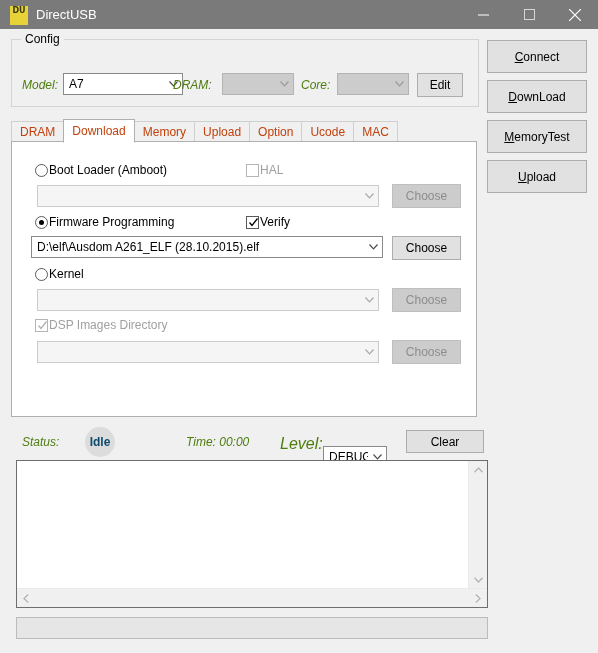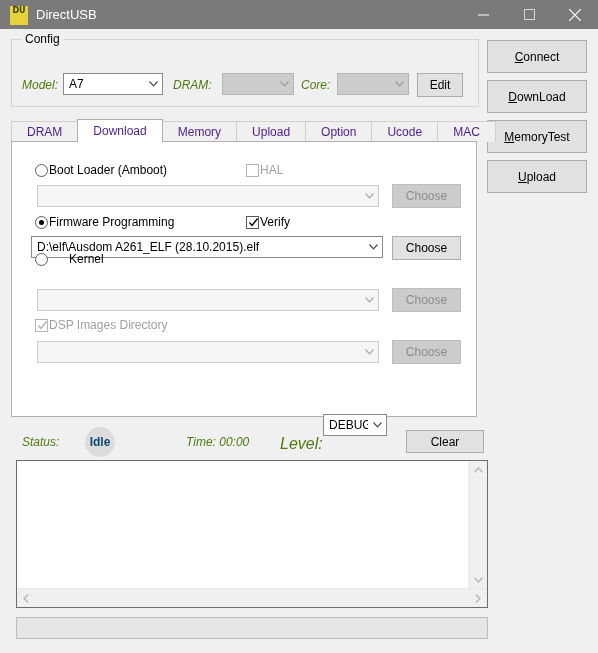--- a/index.html
+++ b/index.html
@@ -148,28 +148,28 @@
   
   .tabstrip {
     position: absolute;
     left: 11px; top: 119px;
     height: 23px;
     display: flex; align-items: flex-end;
   }
   .tab {
     box-sizing: border-box;
     height: 21px;
-    padding: 0 15px;
+    padding: 0 8px;
     display: flex; align-items: center;
     font-size: 12px;
     border: 1px solid #cfcfcf;
     border-bottom: none;
     background: #f0f0f0;
     margin-right: -1px;
-    color: #4c1d95;
+    color: #c2410c;
   }
   .tab.active {
     height: 24px;
     background: #ffffff;
     border: 1px solid #b0b0b0;
     border-bottom: 1px solid #ffffff;
     position: relative;
     z-index: 3;
     margin-bottom: -1px;
   }
@@ -213,21 +213,21 @@
     width: 30px; height: 30px; border-radius: 50%;
     background: #dcdcdc;
     display: flex; align-items: center; justify-content: center;
   }
   #status-badge span {
     color: #0c4a6e; font-size: 12px; font-weight: bold;
     font-family: "Liberation Sans", sans-serif;
   }
   #time-label { position: absolute; left: 186px; top: 435px; font-size: 12px; }
   #level-label { position: absolute; left: 280px; top: 435px; font-size: 16px; }
-  #level-combo { left: 323px; top: 414px; width: 64px; text-align: center; }
+  #level-combo { left: 323px; top: 446px; width: 64px; text-align: center; }
   #clear-btn { left: 406px; top: 430px; width: 78px; height: 23px; }
 
   
   #logbox {
     position: absolute;
     left: 16px; top: 460px;
     width: 472px; height: 148px;
     box-sizing: border-box;
     border: 1px solid #6d6d6d;
     background: #ffffff;
@@ -276,31 +276,31 @@
   #r-bootloader { left: 35px; top: 163px; }
   #c-hal        { left: 246px; top: 163px; }
   #combo-boot   { left: 37px; top: 185px; width: 342px; }
   #btn-choose-boot { left: 392px; top: 184px; width: 69px; height: 24px; }
 
   #r-firmware   { left: 35px; top: 215px; }
   #c-verify     { left: 246px; top: 215px; }
   #combo-fw     { left: 31px; top: 236px; width: 352px; }
   #btn-choose-fw { left: 392px; top: 236px; width: 69px; height: 24px; }
 
-  #r-kernel     { left: 35px; top: 252px; gap: 20px; }
+  #r-kernel     { left: 35px; top: 267px; }
   #combo-kernel { left: 37px; top: 289px; width: 342px; }
   #btn-choose-kernel { left: 392px; top: 288px; width: 69px; height: 24px; }
 
   #c-dsp        { left: 35px; top: 318px; }
   #combo-dsp    { left: 37px; top: 341px; width: 342px; }
   #btn-choose-dsp { left: 392px; top: 340px; width: 69px; height: 24px; }
 
   
   #lbl-model { position: absolute; left: 22px; top: 78px; }
-  #combo-model { left: 63px; top: 73px; width: 100px; }
+  #combo-model { left: 63px; top: 73px; width: 120px; }
   #lbl-dram  { position: absolute; left: 173px; top: 78px; text-align: center; }
   #combo-dram { left: 222px; top: 73px; width: 72px; }
   #lbl-core  { position: absolute; left: 301px; top: 78px; }
   #combo-core { left: 337px; top: 73px; width: 72px; }
   #btn-edit  { left: 417px; top: 73px; width: 46px; height: 24px; }
 </style>
 </head>
 <body>
 
 <div class="window">

